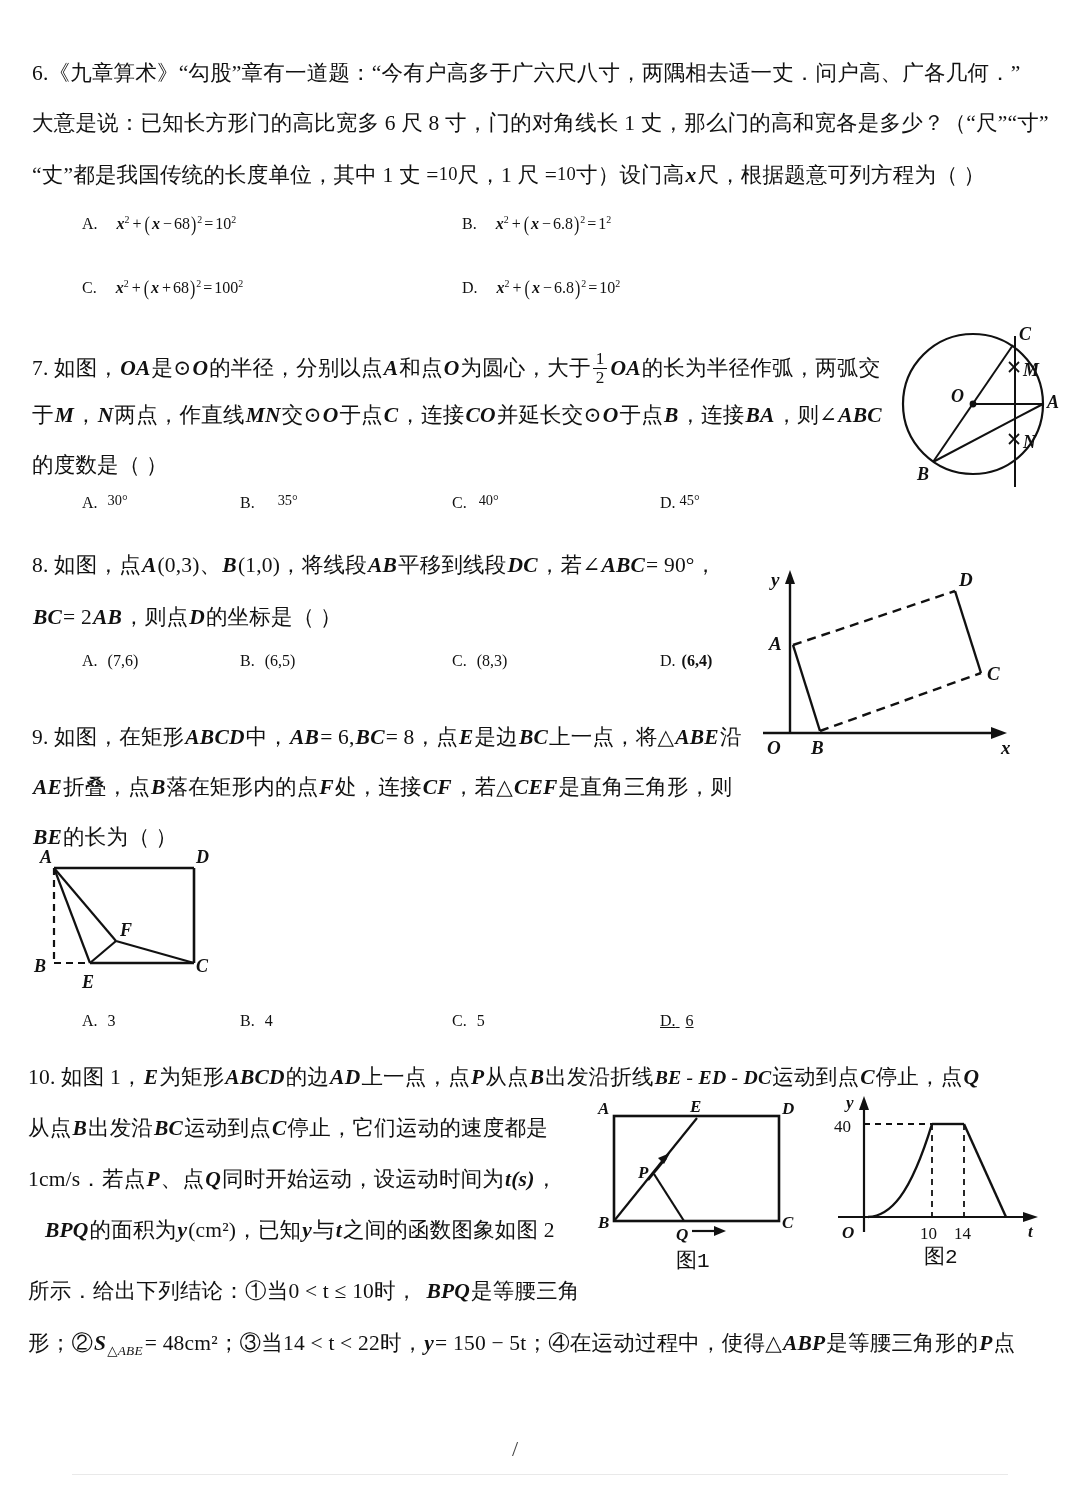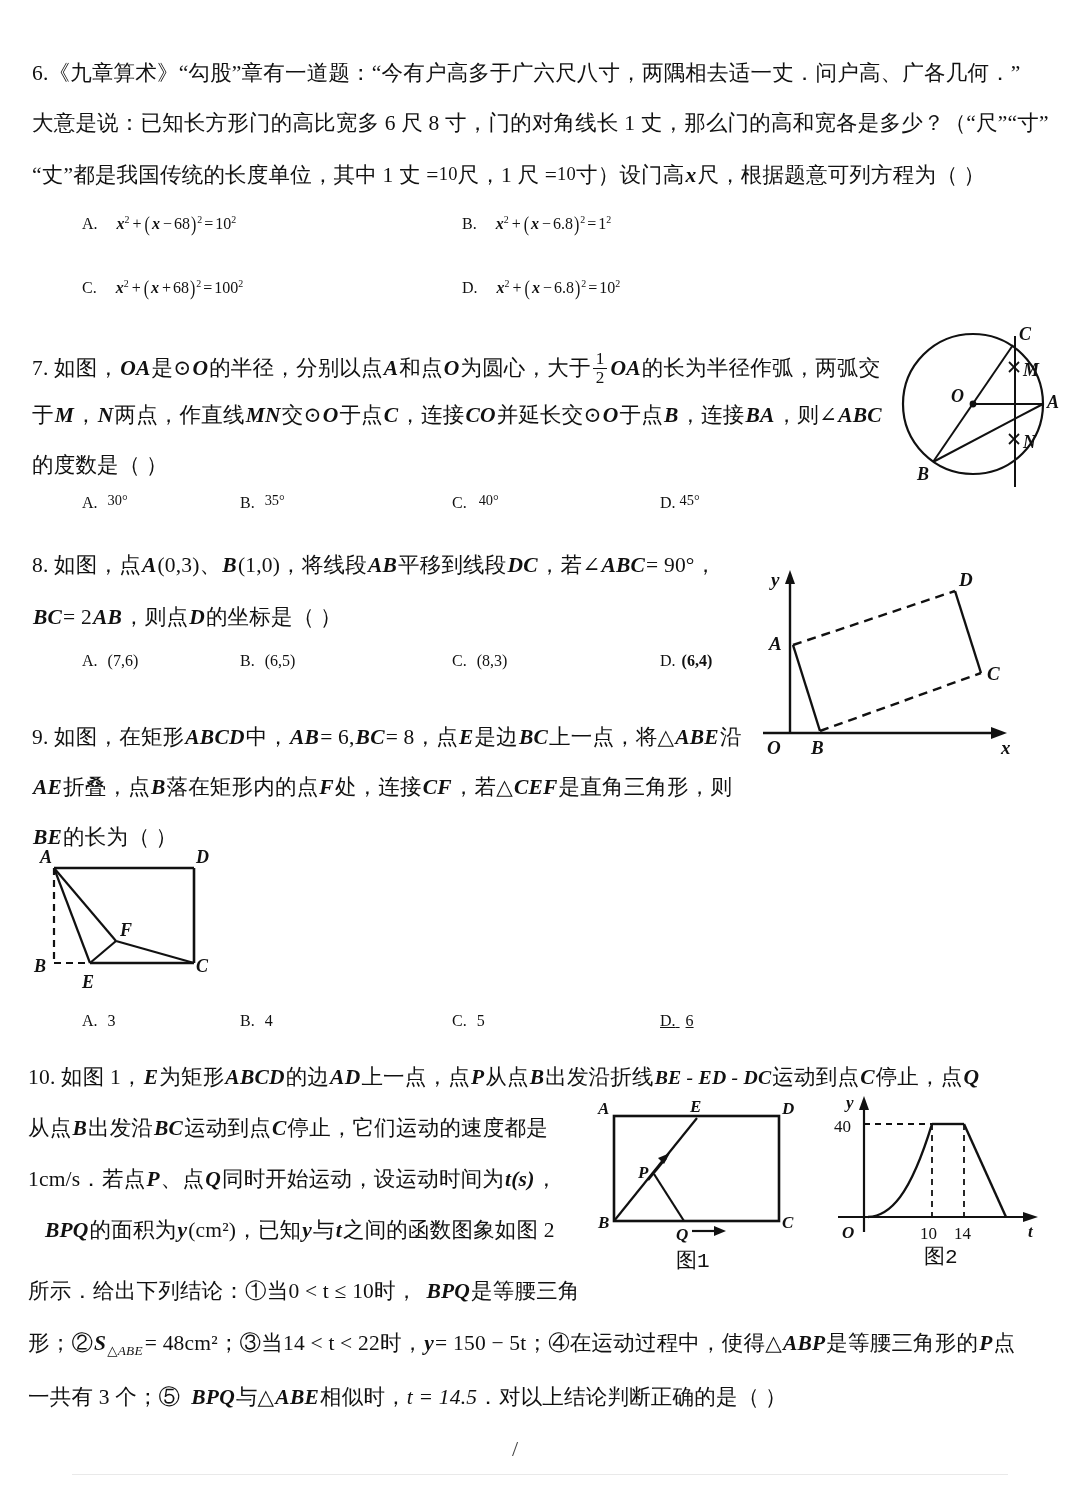--- a/index.html
+++ b/index.html
@@ -146,21 +146,21 @@
   <div class="line" style="left:32px; top:450px;">
     <span>的度数是（  ）</span>
   </div>
 
   <div class="opt" style="left:82px; top:492px;">
     <span class="optlab">A.</span>
     <span class="mn" style="font-size:.9em; vertical-align:3px; margin-left:6px;">30°</span>
   </div>
   <div class="opt" style="left:240px; top:492px;">
     <span class="optlab">B.</span>
-    <span class="mn" style="font-size:.9em; vertical-align:3px; margin-left:6px;">35°</span>
+    <span class="mn" style="font-size:.9em; vertical-align:3px; margin-left:19px;">35°</span>
   </div>
   <div class="opt" style="left:452px; top:492px;">
     <span class="optlab">C.</span>
     <span class="mn" style="font-size:.9em; vertical-align:3px; margin-left:8px;">40°</span>
   </div>
   <div class="opt" style="left:660px; top:492px;">
     <span class="optlab">D.</span>
     <span class="mn" style="font-size:.9em; vertical-align:3px; ">45°</span>
   </div>
 
@@ -318,23 +318,20 @@
   </div>
 
   <div class="line" style="left:28px; top:1276px;">
     <span>所示．给出下列结论：①当</span><span class="mn">0 &lt; t ≤ 10</span><span>时，</span><span class="mi" style="margin-left:8px;">BPQ</span><span>是等腰三角</span>
   </div>
 
   <div class="line" style="left:28px; top:1328px;">
     <span>形；②</span><span class="mi">S</span><sub class="sb">△ABE</sub><span class="mn" style="margin-left:2px;">= 48cm²</span><span>；③当</span><span class="mn">14 &lt; t &lt; 22</span><span>时，</span><span class="mi">y</span><span class="mn">= 150 − 5t</span><span>；④在运动过程中，使得△</span><span class="mi">ABP</span><span>是等腰三角形的</span><span class="mi">P</span><span>点</span>
   </div>
 
-  <div class="line" style="left:28px; top:1382px;">
-    <span>一共有 3 个；⑤</span><span class="mi" style="margin-left:10px;">BPQ</span><span>与△</span><span class="mi">ABE</span><span>相似时，</span><span class="mn" style="font-style:italic;">t = 14.5</span><span>．对以上结论判断正确的是（  ）</span>
-  </div>
 
   <div class="figure" style="left:592px; top:1098px;">
     <svg width="215" height="150" viewBox="0 0 215 150">
       <rect x="22" y="18" width="165" height="105" fill="none" stroke="#111" stroke-width="2.6"></rect>
 
       <line x1="22" y1="123" x2="105" y2="20" stroke="#111" stroke-width="2.2"></line>
 
       <line x1="56" y1="82" x2="74" y2="60" stroke="#111" stroke-width="2.4"></line>
       <polygon points="78,55 66,60 72,66" fill="#111"></polygon>
 

